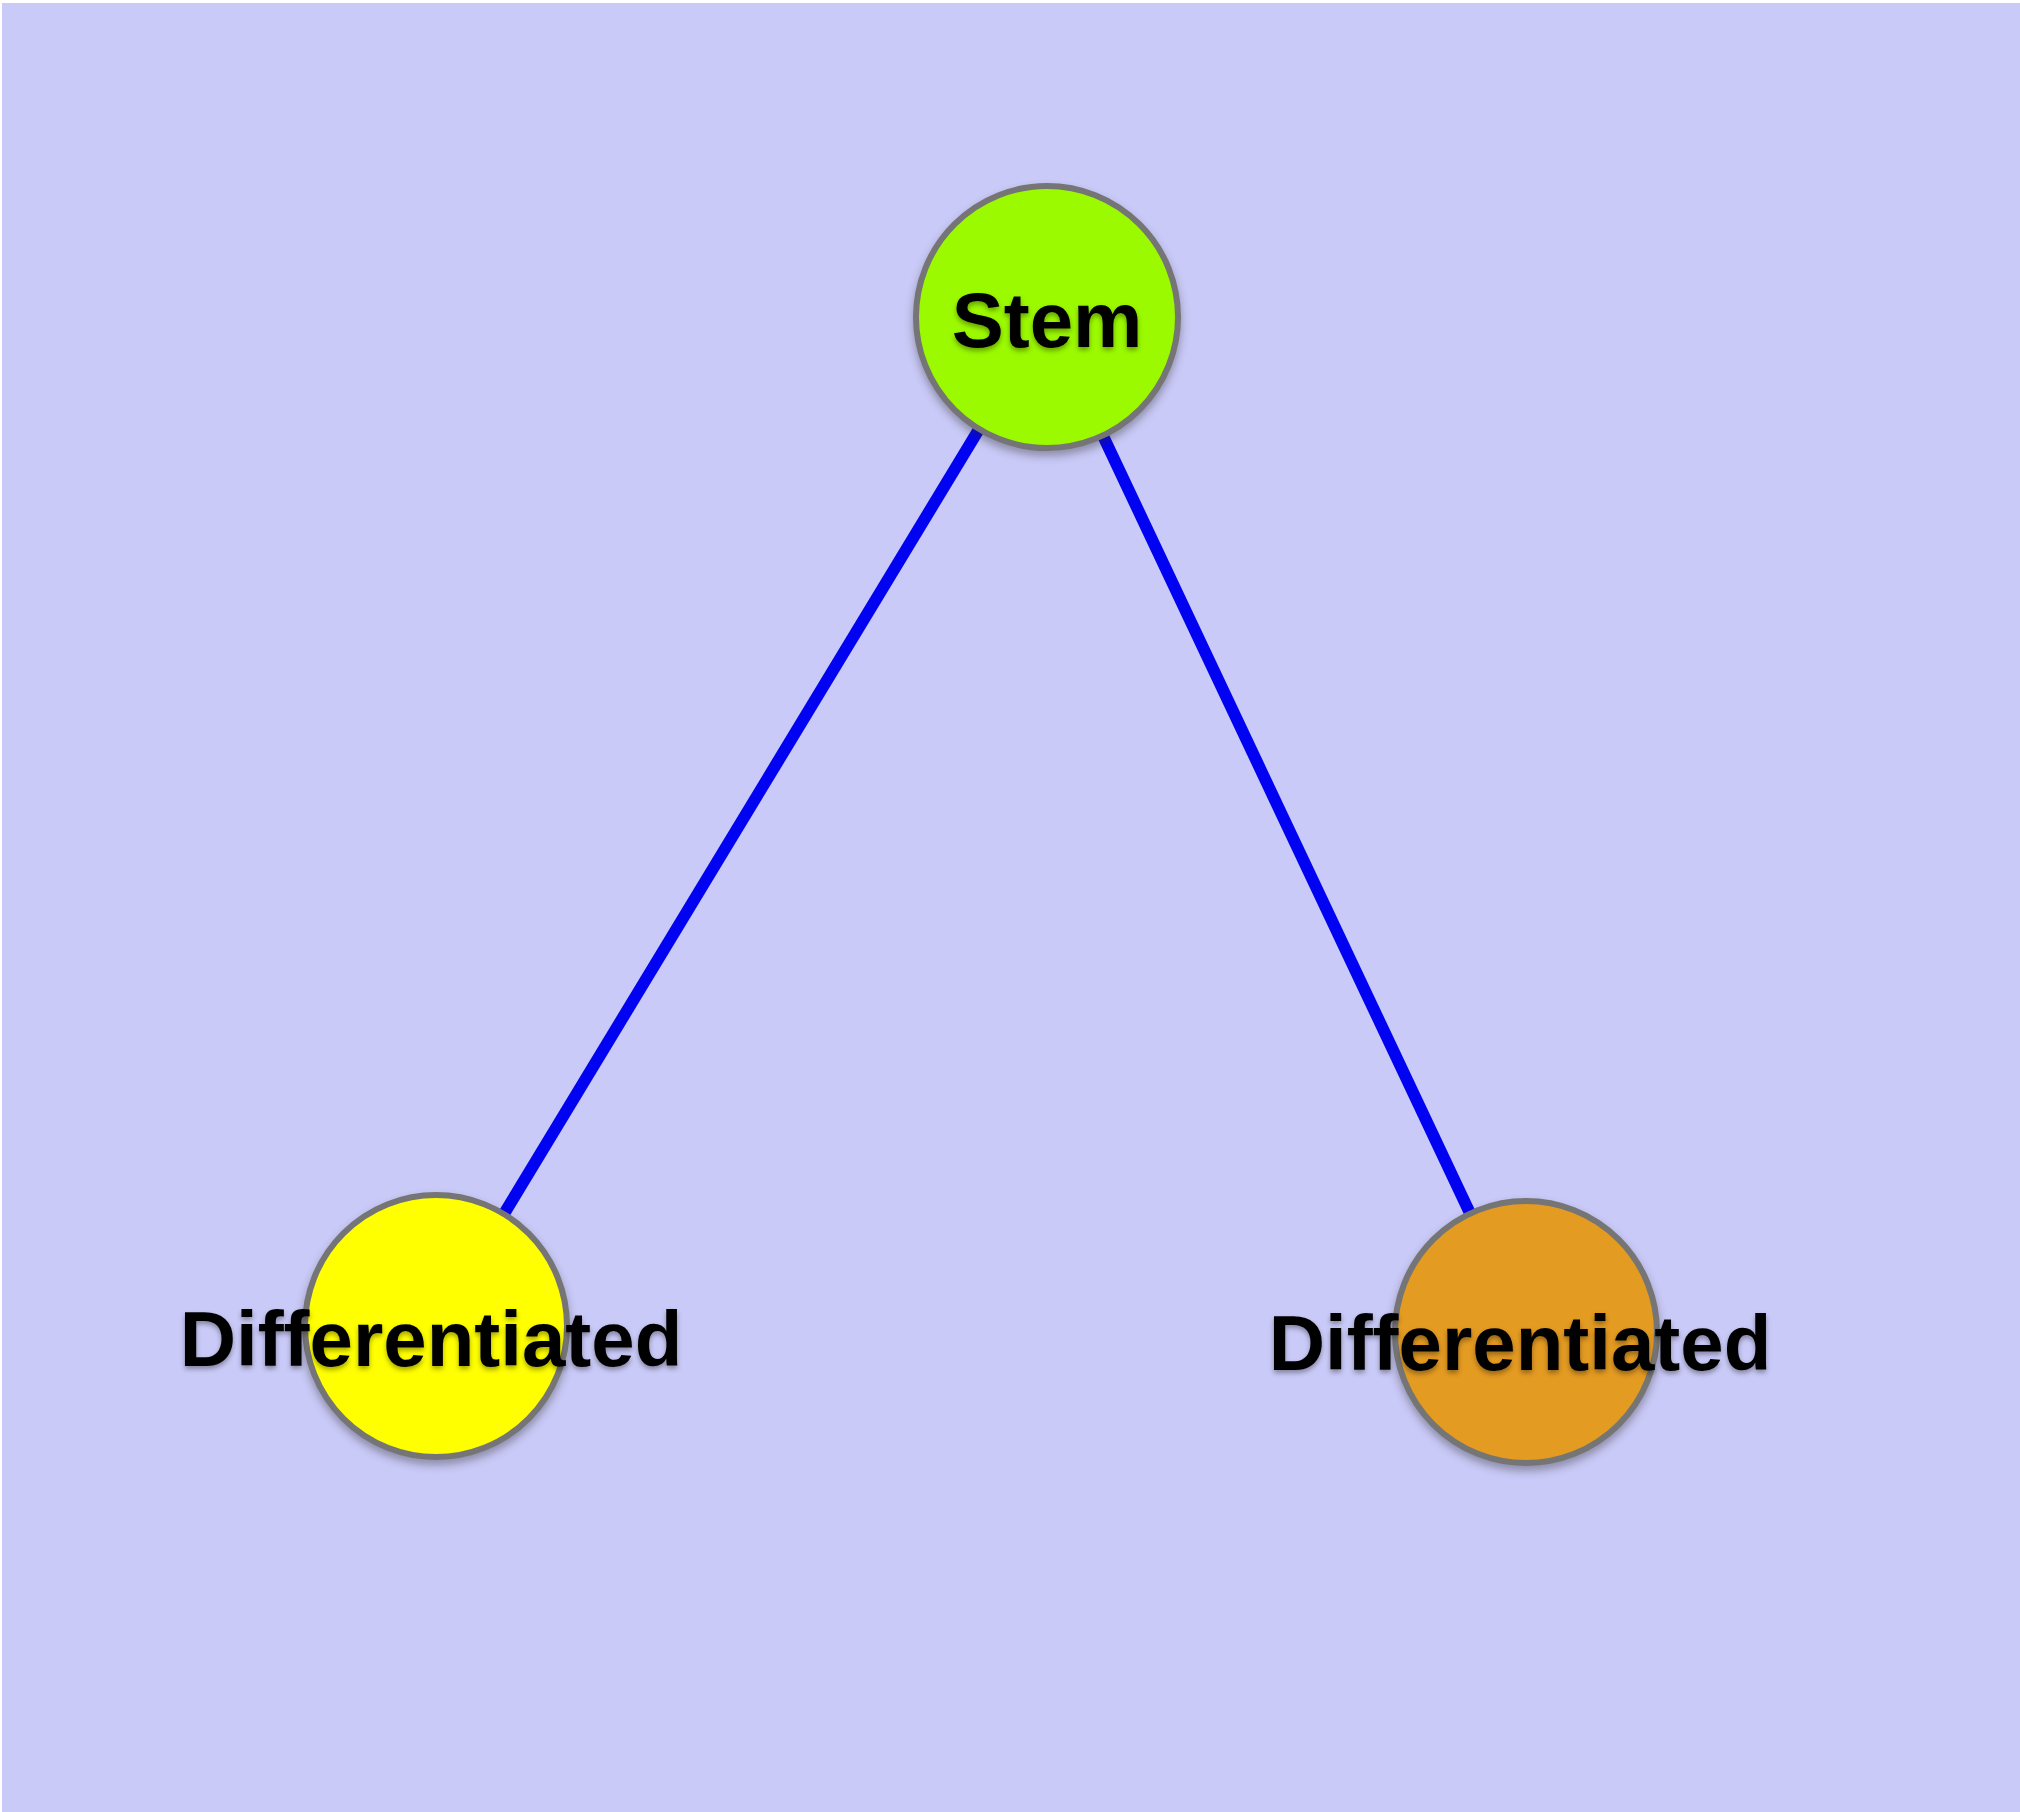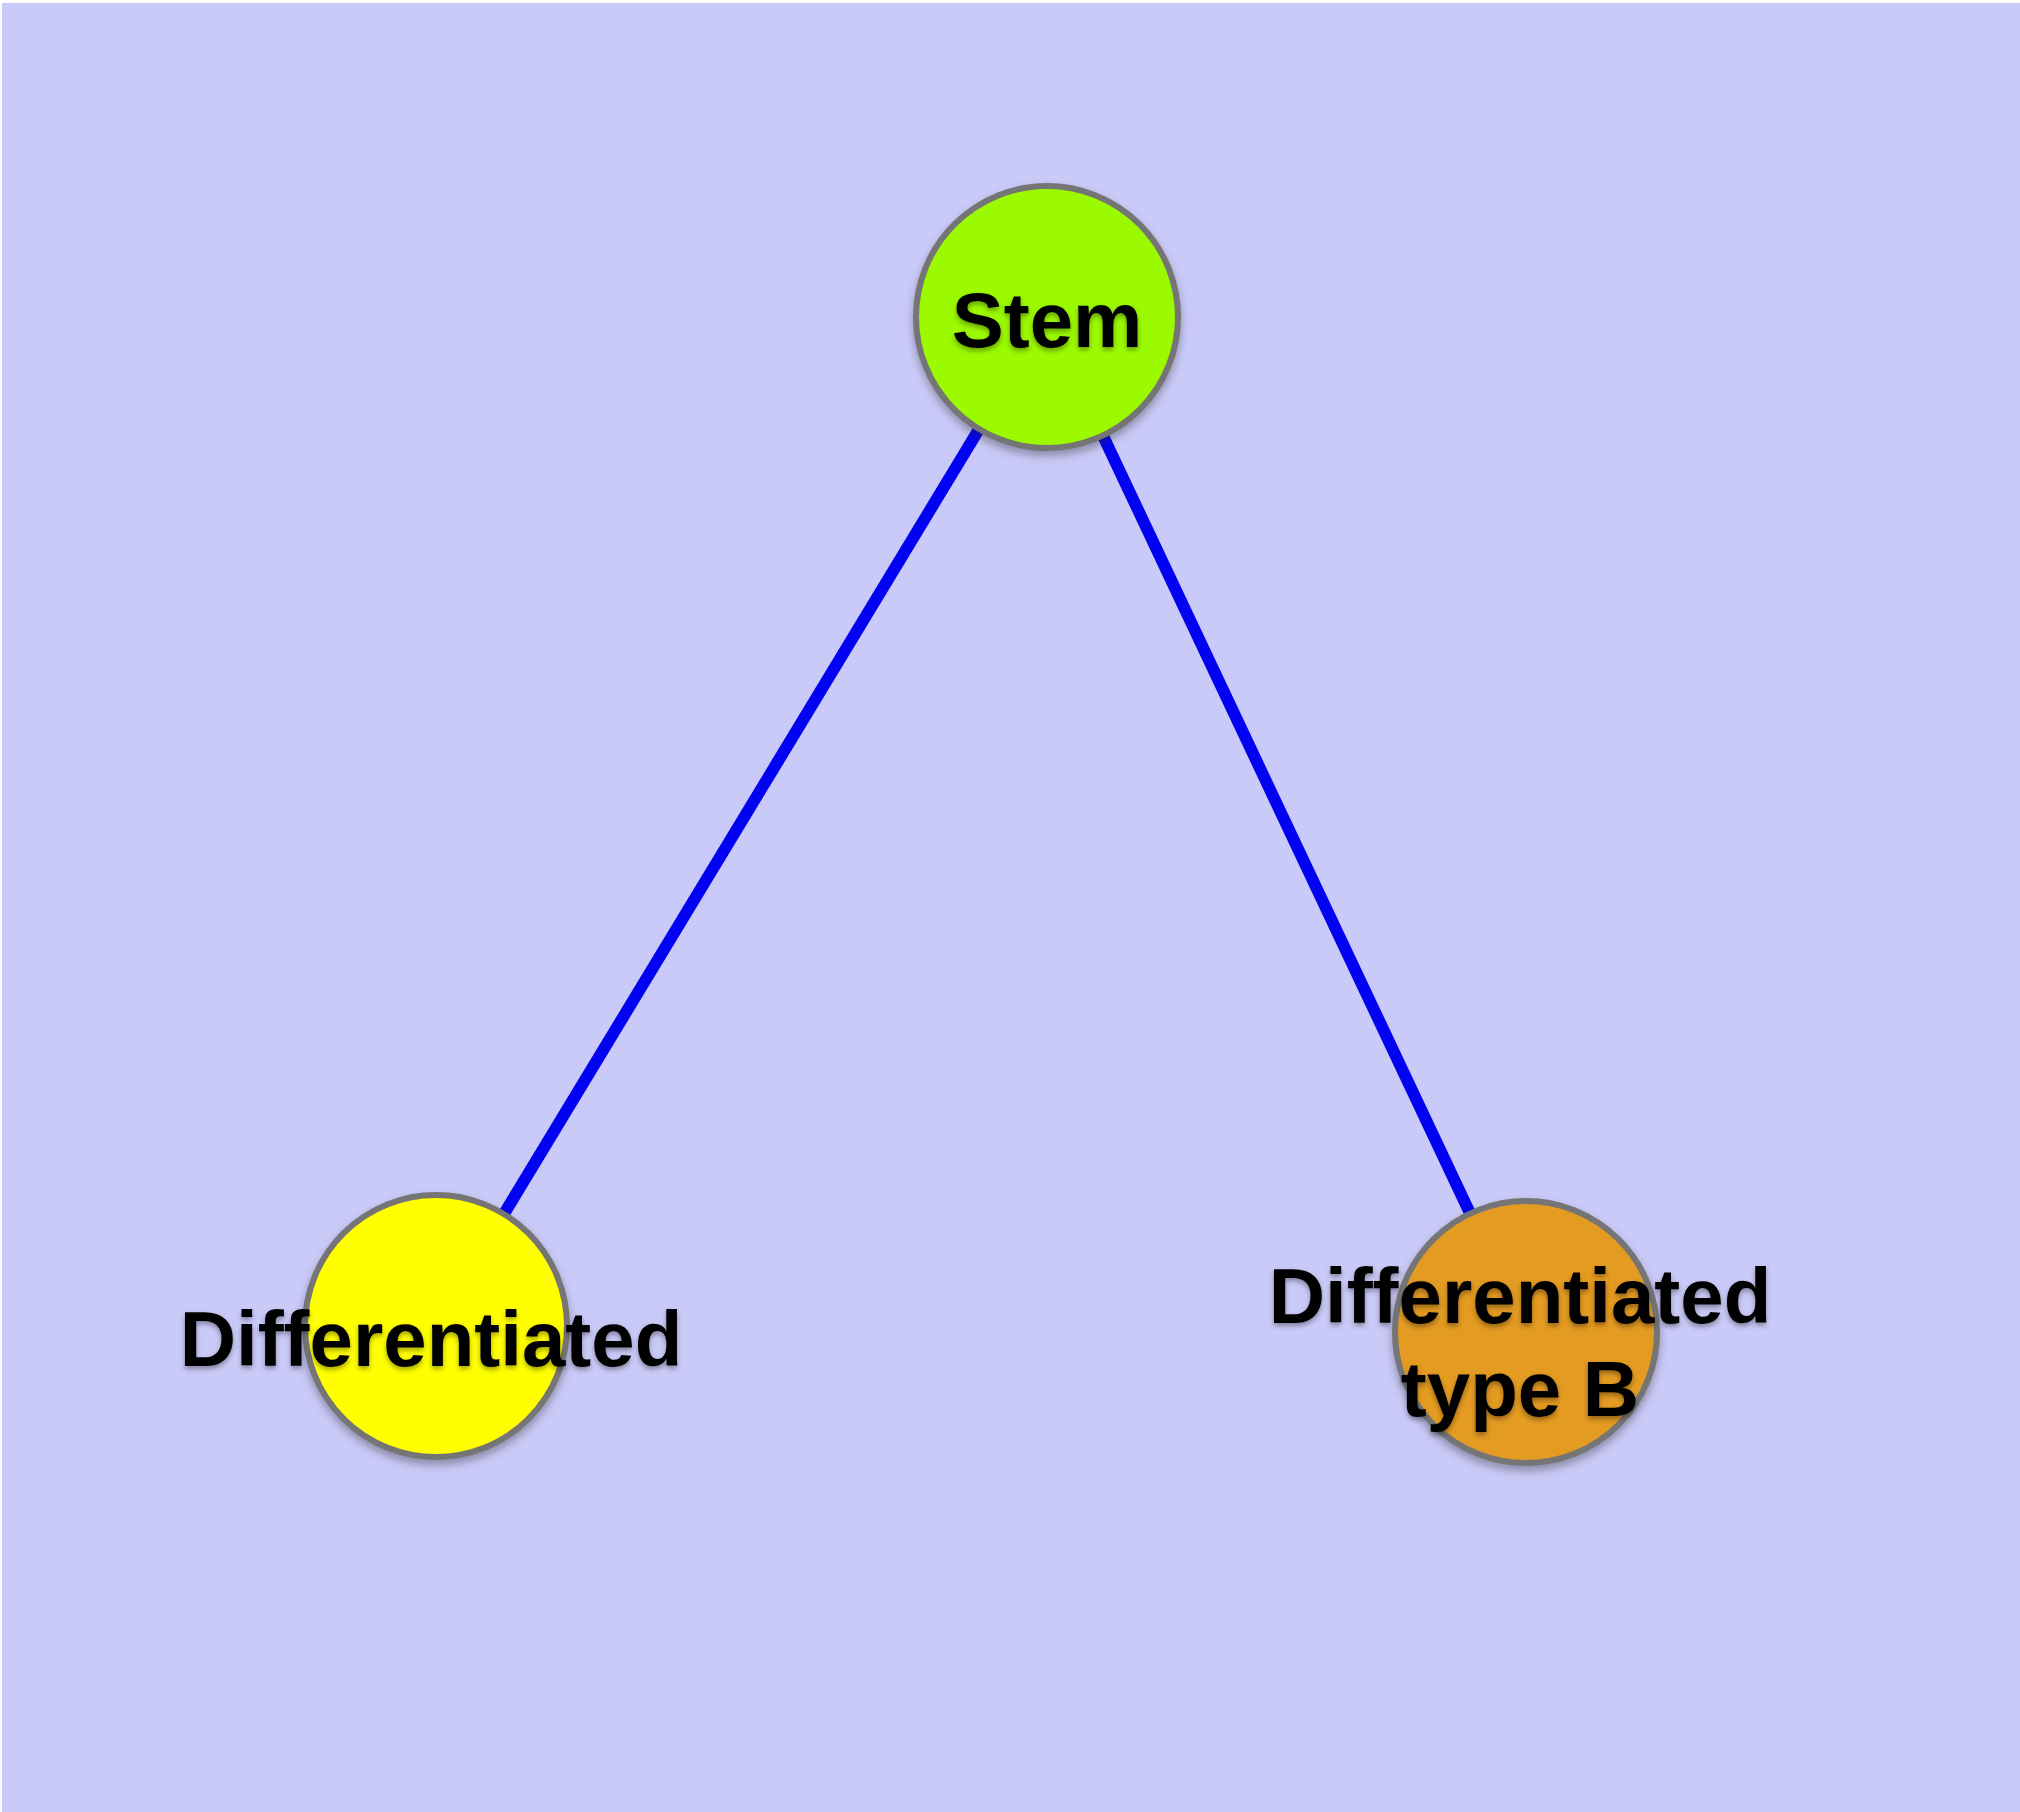--- a/index.html
+++ b/index.html
@@ -72,17 +72,16 @@
   <div class="node" style="left: 1392px; top: 1198px; background-color: rgb(228, 155, 34); border-color: rgb(117, 117, 117);"></div>
 
   <div class="node-label" style="left:1047px; top:320px;">Stem</div>
 
   <div class="node-label" style="left:431px; top:1339px;">
     <div>Differentiated</div>
   </div>
 
   <div class="node-label" style="left:1520px; top:1343px;">
     <div>Differentiated</div>
-    <div>type B</div>
   </div>
 
 </div>
 
 
 </body></html>

